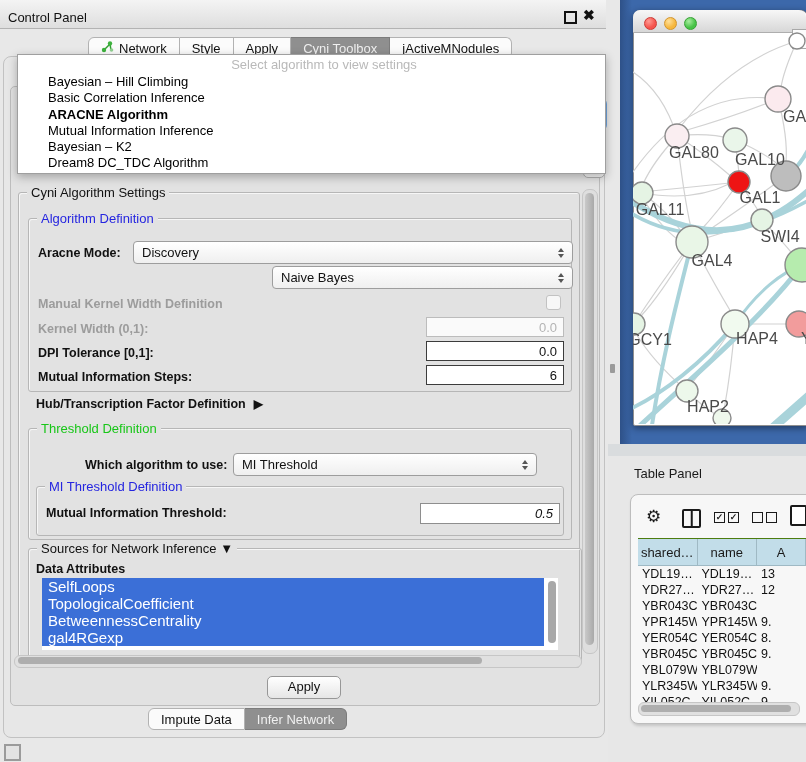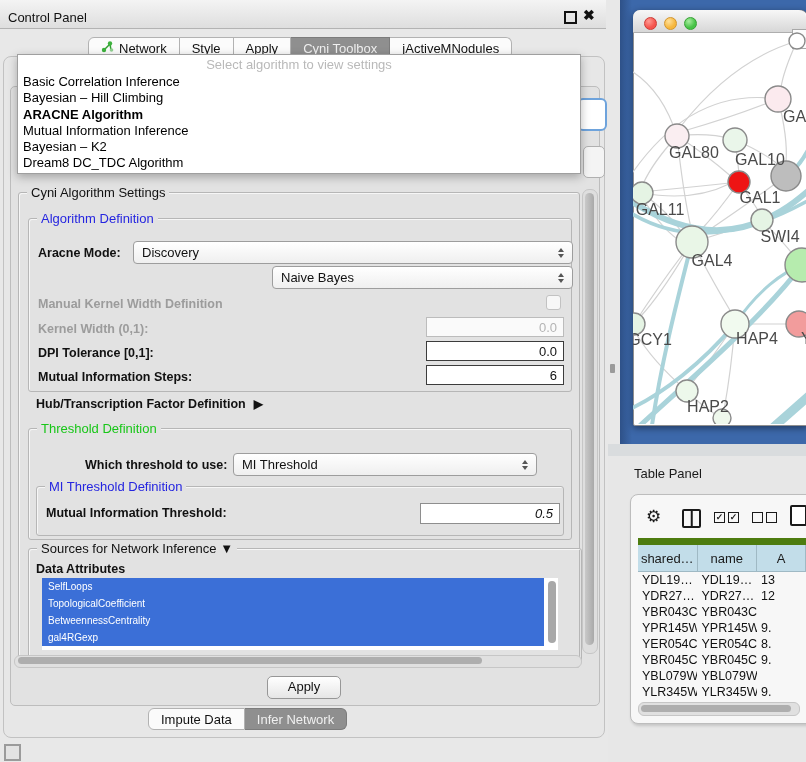--- a/index.html
+++ b/index.html
@@ -24,21 +24,21 @@
   #top-tabs{left:88px;top:37px;}
   #bottom-tabs{left:148px;top:708px;}
 
   .cp-outer{left:3px;top:56px;width:600px;height:680px;background:#e7e7e7;
     border:1px solid #c2c2c2;border-radius:8px;}
   .cp-inner{left:10px;top:86px;width:588px;height:618px;background:#e2e2e2;
     border:1px solid #bdbdbd;border-radius:5px;}
 
   
   .dropdown{left:17px;top:54px;width:562px;height:118px;background:#fff;border:1px solid #9f9f9f;
-    box-shadow:0 3px 9px rgba(0,0,0,.28);z-index:50;}
+    box-shadow:0 3px 9px rgba(0,0,0,.28);z-index:50;padding-left:25px;}
   .dd-placeholder{height:17px;text-align:center;color:#b9b9b9;font-size:13px;padding-top:2px;}
   .dd-item{font-size:13px;line-height:16.3px;padding-left:5px;color:#000;}
   .dd-item.bold{font-weight:bold;}
   .frag-blue{left:577px;top:98px;width:26px;height:29px;border:2px solid #6ea3dc;border-radius:6px;
     background:#fff;z-index:10;}
   .frag-box{left:583px;top:146px;width:20px;height:30px;border:1px solid #b0b0b0;border-radius:5px;
     background:#f4f4f4;z-index:10;}
 
   
   .gb{position:absolute;border:1px solid #b6b6b6;border-radius:3px;box-shadow:1px 1px 0 #f6f6f6 inset;}
@@ -62,21 +62,21 @@
     box-sizing:border-box;}
   .nf-strong{border:1.5px solid #3c3c3c;}
   .nf-light{border:1px solid #8e8e8e;}
   .nf-dis{border:1px solid #bcbcbc;color:#b4b4b4;background:#fafafa;}
 
   .checkbox{position:absolute;width:13px;height:13px;border:1.5px solid #c2c2c2;border-radius:3px;
     background:#f7f7f7;}
 
   .attr-list{position:absolute;background:#fff;overflow:hidden;}
   .attr-item{height:17px;line-height:17px;width:calc(100% - 14px);background:#3b6fd7;color:#fff;
-    font-size:10px;padding-left:6px;box-sizing:border-box;}
+    font-size:15px;padding-left:6px;box-sizing:border-box;}
   .vthumb{position:absolute;right:2px;top:3px;width:8px;height:62px;background:#a8a8a8;border-radius:4px;}
 
   .scroll-track-h{position:absolute;background:#e0e0e0;border:1px solid #c6c6c6;border-radius:6px;}
   .scroll-thumb-h{position:absolute;background:#aeaeae;border-radius:4px;}
   .scroll-track-v{position:absolute;background:#dedede;border:1px solid #c6c6c6;border-radius:7px;}
   .scroll-thumb-v{position:absolute;background:linear-gradient(90deg,#c9c9c9,#a9a9a9);border-radius:5px;}
 
   .apply-btn{left:267px;top:676px;width:72px;height:21px;background:linear-gradient(#ffffff,#e6e6e6);
     border:1px solid #979797;border-radius:5px;font-size:13px;text-align:center;line-height:20px;}
 
@@ -104,21 +104,21 @@
   .tp-container{left:630px;top:494px;width:190px;height:228px;background:#f7f7f7;
     border:1px solid #bdbdbd;border-radius:8px;box-shadow:1px 2px 3px rgba(0,0,0,.15);}
   .gear{left:646px;top:506px;font-size:17px;color:#1a1a1a;}
   .cols-icon{left:682px;top:509px;width:15px;height:15px;border:2.5px solid #1a1a1a;border-radius:2px;}
   .cols-icon:before{content:"";position:absolute;left:50%;top:0;width:2.5px;height:100%;background:#1a1a1a;transform:translateX(-50%);}
   .cb{position:absolute;width:9px;height:9px;border:1.5px solid #1a1a1a;font-size:9px;line-height:9px;
       text-align:center;font-weight:bold;color:#1a1a1a;}
   .page-icon{left:790px;top:505px;width:13px;height:17px;border:2px solid #1a1a1a;border-radius:2px;background:#fff;}
 
   .tbl{left:638px;top:538px;width:168px;}
-  .tbl-head{display:flex;height:26px;background:#c2dde9;border-top:7px solid #4d7c0f;border-bottom:1px solid #9fb9c4;}
+  .tbl-head{display:flex;height:26px;background:#c2dde9;border-top:1px solid #4d7c0f;border-bottom:1px solid #9fb9c4;}
   .th{box-sizing:border-box;border-right:1px solid #9fb9c4;font-size:13px;display:flex;
       align-items:center;justify-content:center;color:#1a1a1a;}
   .tr{display:flex;height:16px;}
   .td{box-sizing:border-box;font-size:12.5px;padding-left:4px;line-height:16px;white-space:nowrap;overflow:hidden;color:#111;}
 
   .mini-icon{left:4px;top:744px;width:13px;height:13px;border:2px solid #9b9b9b;background:#e3e3e3;}
   .top-tick{left:8px;top:0;width:2px;height:4px;background:#909090;}
   .split-handle{left:610px;top:364px;width:5px;height:9px;background:#9b9b9b;border-radius:1px;}
 </style>
 </head>
@@ -190,21 +190,21 @@
   <span class="lbl" style="left:38px;top:370px;">Mutual Information Steps:</span>
   <div class="numfield nf-strong" style="left:426px;top:365px;width:138px;height:20px;">6</div>
 
   <div class="abs hub-row">
     <span>Hub/Transcription Factor Definition</span><span class="hub-arrow">▶</span>
   </div>
 
   <div class="gb" style="left:28px;top:428px;width:542px;height:110px;">
     <span class="gb-title t-green">Threshold Definition</span>
   </div>
-  <span class="lbl" style="left:85px;top:458px;">Which threshold to use:</span>
+  <span class="lbl" style="left:85px;top:458px;">Which algorithm to use:</span>
   <div class="combo" style="left:233px;top:453px;width:294px;height:21px;">
     <span>MI Threshold</span>
     <span class="spin"></span>
   </div>
   <div class="gb" style="left:36px;top:486px;width:526px;height:48px;">
     <span class="gb-title t-blue">MI Threshold Definition</span>
   </div>
   <span class="lbl" style="left:46px;top:506px;">Mutual Information Threshold:</span>
   <div class="numfield nf-light" style="left:420px;top:503px;width:140px;height:21px;font-style:italic;">0.5</div>
 
@@ -234,22 +234,22 @@
         <span>Impute Data</span>
       </div>
       <div class="tab sel">
         <span>Infer Network</span>
       </div>
     </div>
 
   <div class="abs dropdown">
     <div class="dd-placeholder">Select algorithm to view settings</div>
     <div id="dd-items">
+        <div class="dd-item">Bayesian – Hill Climbing</div>
         <div class="dd-item">Basic Correlation Inference</div>
-        <div class="dd-item">Bayesian – Hill Climbing</div>
         <div class="dd-item bold">ARACNE Algorithm</div>
         <div class="dd-item">Mutual Information Inference</div>
         <div class="dd-item">Bayesian – K2</div>
         <div class="dd-item">Dream8 DC_TDC Algorithm</div>
       </div>
   </div>
 
   <div class="abs split-handle"></div>
 
   <div class="abs desktop"></div>

